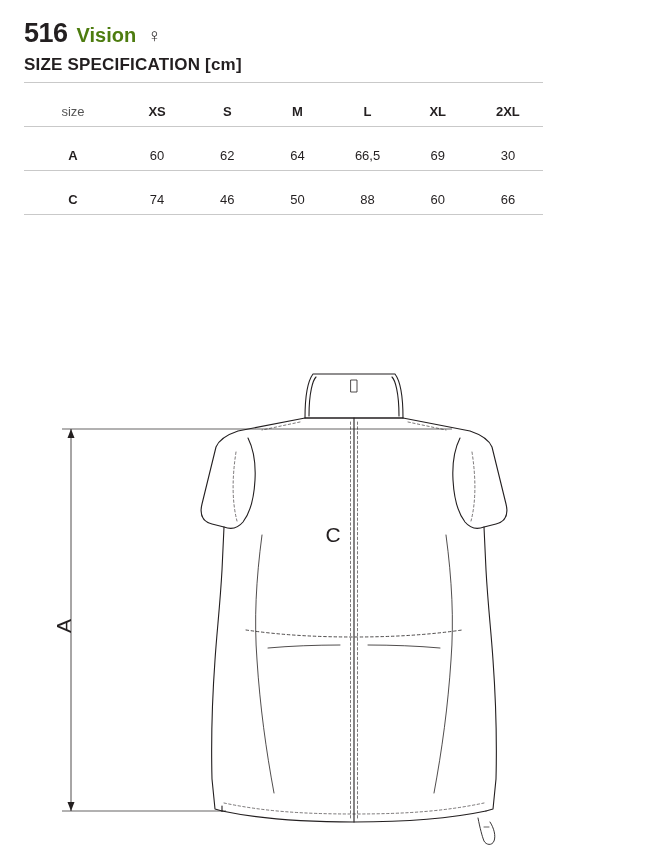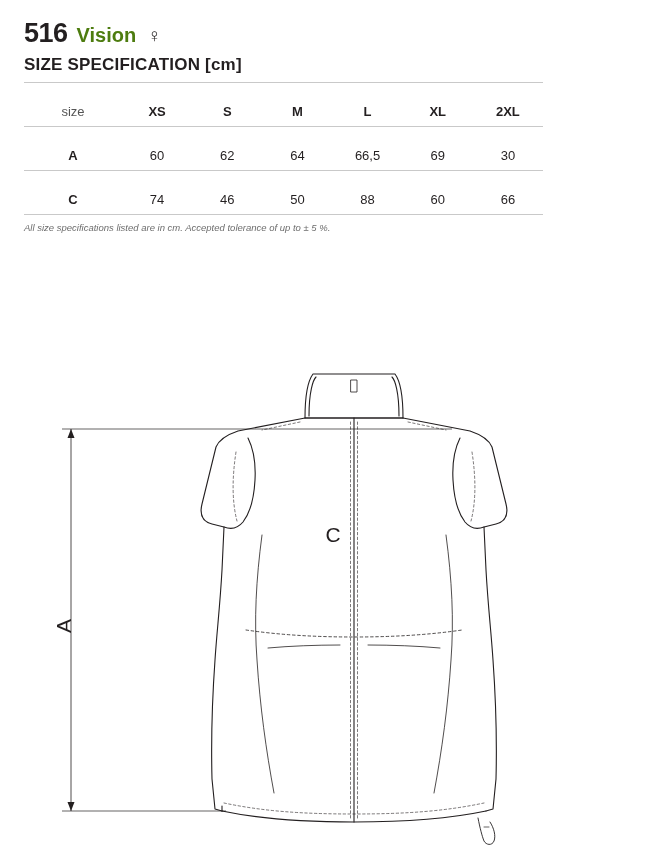--- a/index.html
+++ b/index.html
@@ -157,21 +157,20 @@
         <td>74</td>
         <td>46</td>
         <td>50</td>
         <td>88</td>
         <td>60</td>
         <td>66</td>
       </tr>
     </tbody>
   </table>
 
-  <div class="note">All size specifications listed are in cm. Accepted tolerance of up to ± 5 %.</div>
 
   <div class="drawing-wrap">
     <svg width="647" height="521" viewBox="0 0 647 521" xmlns="http://www.w3.org/2000/svg">
 
       <g fill="none" stroke="#231f20" stroke-width="1.1" stroke-linejoin="round" stroke-linecap="round">
 
         <path d="M305 88 C305 60 310 48 313 44 L395 44 C398 48 403 60 403 88 Z" fill="#ffffff"></path>
 
         <path d="M309 86 C309 62 313 50 316 47"></path>
         <path d="M399 86 C399 62 395 50 392 47"></path>

